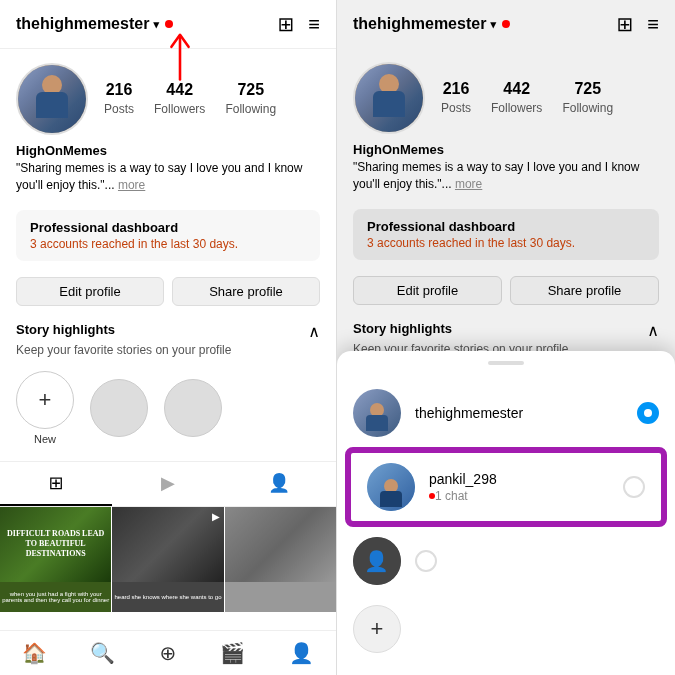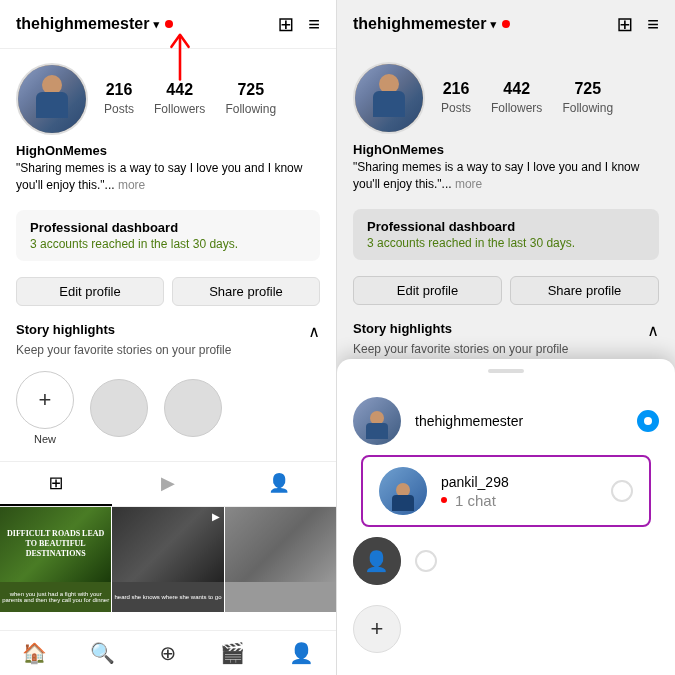--- a/index.html
+++ b/index.html
@@ -134,36 +134,37 @@
       margin-bottom: 2px;
     }
     .bio-text {
       font-size: 12px;
       color: #000;
       line-height: 1.4;
     }
     .bio-more {
       color: #888;
       font-size: 12px;
+      text-decoration: underline;
     }
 
     
     .pro-dashboard {
       margin: 8px 16px;
       background: #f7f7f7;
       border-radius: 8px;
       padding: 10px 14px;
     }
     .pro-dashboard-title {
       font-size: 13px;
       font-weight: 600;
     }
     .pro-dashboard-sub {
       font-size: 12px;
-      color: #4d7c0f;
+      color: #c2410c;
       margin-top: 2px;
     }
 
     
     .action-buttons {
       display: flex;
       gap: 8px;
       padding: 8px 16px;
     }
     .action-btn {
@@ -399,23 +400,23 @@
       margin: 10px auto 14px;
     }
     .sheet-item {
       display: flex;
       align-items: center;
       padding: 10px 16px;
       gap: 14px;
       cursor: pointer;
     }
     .sheet-item.highlighted {
-      border: 2px solid #a21caf;
+      border: 6px solid #a21caf;
       border-radius: 8px;
-      margin: 0 24px;
+      margin: 0 8px;
     }
     .sheet-avatar {
       width: 48px;
       height: 48px;
       border-radius: 50%;
       background: #ccc;
       flex-shrink: 0;
       overflow: hidden;
       display: flex;
       align-items: center;
@@ -443,25 +444,25 @@
       cursor: pointer;
     }
     .sheet-user-info {
       flex: 1;
     }
     .sheet-username {
       font-size: 14px;
       font-weight: 500;
     }
     .sheet-sub {
-      font-size: 15px;
+      font-size: 12px;
       color: #888;
       display: flex;
       align-items: center;
-      gap: 8px;
+      gap: 0;
       margin-top: 2px;
     }
     .dot-indicator {
       width: 6px;
       height: 6px;
       background: red;
       border-radius: 50%;
       display: inline-block;
     }
     .sheet-radio {

